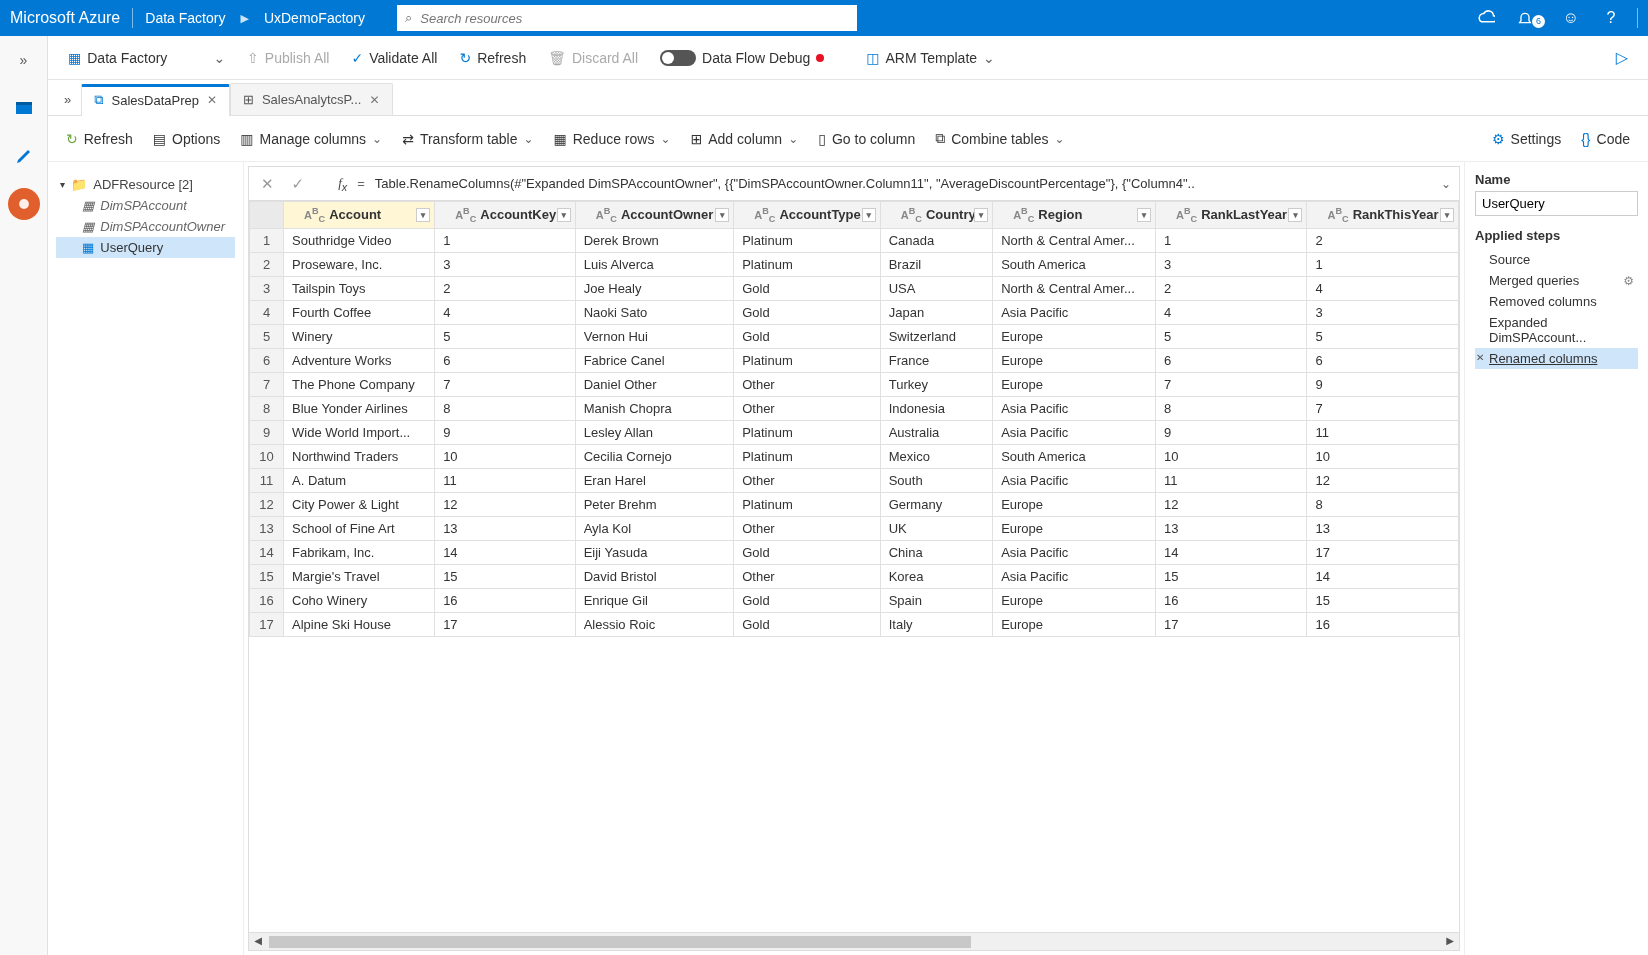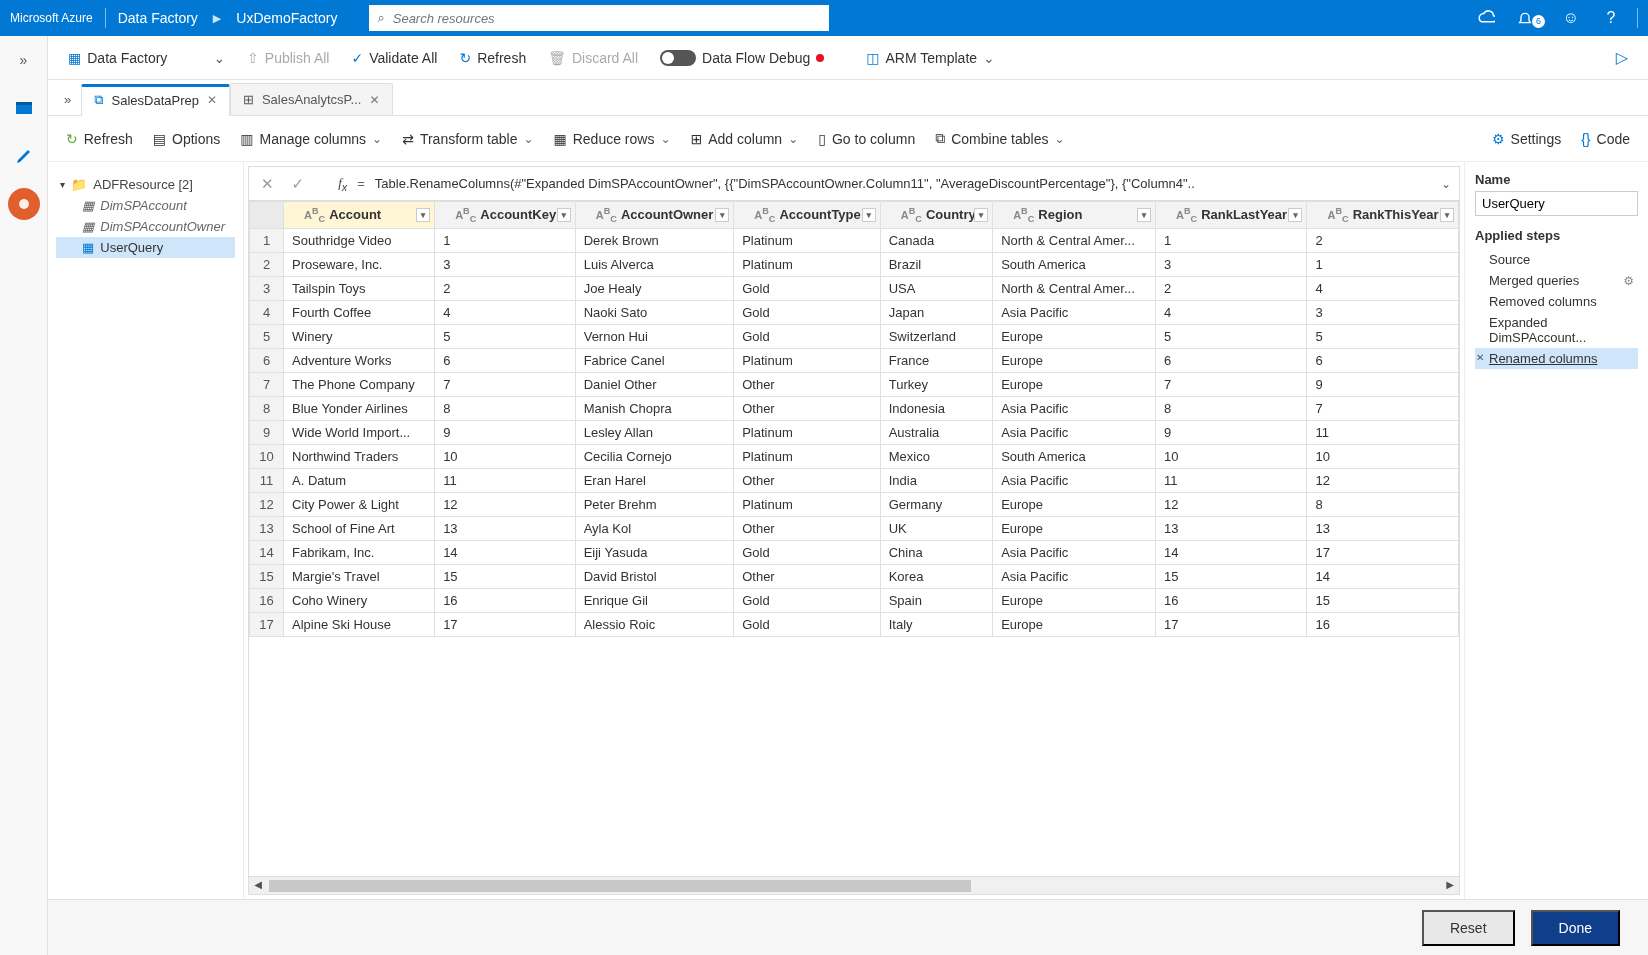--- a/index.html
+++ b/index.html
@@ -1,20 +1,20 @@
 <!DOCTYPE html>
 <html><head>
 <meta charset="utf-8">
 <style>
 * { box-sizing: border-box; margin: 0; padding: 0; font-family: "Segoe UI", Arial, sans-serif; }
 body { width: 1648px; height: 955px; overflow: hidden; background: #f0f0f0; font-size: 13px; color: #333; }
 
 
 .azure-bar { height: 36px; background: #0078d4; color: #fff; display: flex; align-items: center; padding: 0 10px; gap: 12px; }
-.azure-bar .brand { font-size: 12px; font-weight: 400; }
+.azure-bar .brand { font-size: 16px; font-weight: 400; }
 .azure-bar .sep { height: 20px; width: 1px; background: rgba(255,255,255,0.5); }
 .azure-bar .crumb { font-size: 14px; }
 .azure-bar .crumb-sep { font-size: 11px; opacity: 0.8; padding: 0 3px;}
 .azure-bar .search { flex: 0 0 460px; margin-left: 20px; height: 26px; background: #fff; display: flex; align-items: center; padding: 0 8px; color: #666; gap: 8px;}
 .azure-bar .search input { border: none; outline: none; font-style: italic; color: #555; width: 100%; font-size: 13px;}
 .azure-bar .spacer { flex: 1; }
 .azure-bar .ricon { width: 28px; text-align: center; font-size: 16px; position: relative; }
 .azure-bar .badge-count { position: absolute; bottom: -2px; right: 0; background:#fff; color:#0078d4; border-radius: 50%; font-size:9px; width:13px; height:13px; line-height:13px;}
 
 
@@ -403,21 +403,21 @@
                   <td>South America</td>
                   <td>10</td>
                   <td>10</td>
                 </tr>
                 <tr>
                   <td class="rownum">11</td>
                   <td>A. Datum</td>
                   <td>11</td>
                   <td>Eran Harel</td>
                   <td>Other</td>
-                  <td>India</td>
+                  <td>South</td>
                   <td>Asia Pacific</td>
                   <td>11</td>
                   <td>12</td>
                 </tr>
                 <tr>
                   <td class="rownum">12</td>
                   <td>City Power &amp; Light</td>
                   <td>12</td>
                   <td>Peter Brehm</td>
                   <td>Platinum</td>
@@ -498,18 +498,14 @@
         <div id="steps-list">
             <div class="step">Source</div>
             <div class="step">Merged queries<span class="gear">⚙</span></div>
             <div class="step">Removed columns</div>
             <div class="step">Expanded DimSPAccount...</div>
             <div class="step selected">Renamed columns</div>
           </div>
       </div>
     </div>
 
-    <div class="footer">
-      <button class="btn reset">Reset</button>
-      <button class="btn done">Done</button>
-    </div>
   </div>
 </div>
 
 </body></html>

